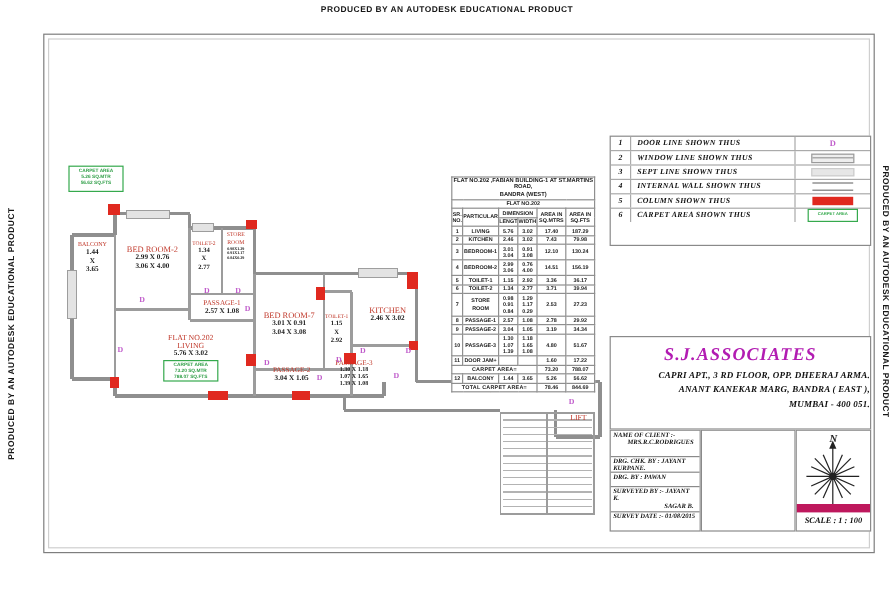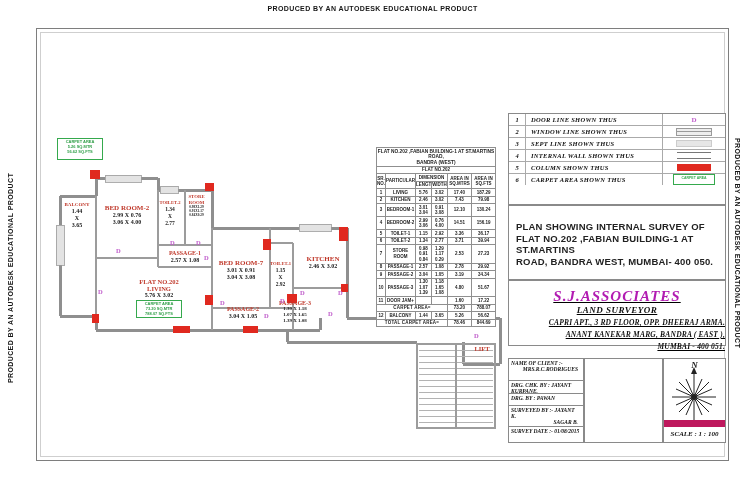--- a/index.html
+++ b/index.html
@@ -39,21 +39,21 @@
                font:italic bold 7px "Liberation Serif",serif;text-align:center;line-height:15px;color:#111;}
   .north-n{position:absolute;left:0;right:0;top:1px;text-align:center;font:italic bold 9px "Liberation Serif",serif;color:#222;}
   
   #area-table{position:absolute;left:376px;top:147px;width:120px;border-collapse:collapse;table-layout:fixed;background:#fff;}
   #area-table td,#area-table th{border:0.5px solid #8f8f8f;font:bold 4.5px "Liberation Sans",sans-serif;color:#222;
         text-align:center;padding:0.5px 0;line-height:5.5px;overflow:hidden;}
   #area-table .ttl{font-size:4.8px;}
   #area-table .sum{letter-spacing:.2px;}
   
   .room{position:absolute;text-align:center;line-height:7px;}
-  .rname{color:#c0392b;font-weight:bold;font-family:"Liberation Serif",serif;display:block;}
+  .rname{color:#c0392b;font-weight:normal;font-family:"Liberation Serif",serif;display:block;}
   .rdim{color:#1c1c1c;font-weight:bold;font-family:"Liberation Serif",serif;display:block;}
   .dmark{position:absolute;color:#c05ccb;font:bold 6.5px "Liberation Serif",serif;}
   .carpet-box{position:absolute;border:1px solid #35a94d;color:#2f9e47;font:bold 4px "Liberation Sans",sans-serif;
               line-height:4.8px;text-align:center;background:#fff;padding:1px 1px;box-sizing:border-box;}
   svg{position:absolute;left:0;top:0;}
 </style>
 </head>
 <body>
 
 <div id="canvas">
@@ -372,31 +372,23 @@
     </div>
     <div class="lrow" style="border-bottom:none;">
       <span class="lnum">6</span>
       <span class="llab">CARPET AREA  SHOWN THUS</span>
       <span class="lsym">
           <span class="sym-carpet">CARPET AREA</span>
         </span>
     </div>
   </div>
 
-  <div class="pbox" style="left:508px;top:205px;width:218px;height:75px;">
-    <div class="plan-title-text">
-      <span>PLAN SHOWING  INTERNAL  SURVEY  OF</span><br>
-      <span>FLAT NO.202 ,FABIAN  BUILDING-1 AT ST.MARTINS</span><br>
-      <span>ROAD, BANDRA WEST, MUMBAI- 400 050.</span>
-    </div>
-  </div>
-
-  <div class="pbox" style="left:508px;top:280px;width:218px;height:66px;text-decoration:underline;">
+
+  <div class="pbox" style="left:508px;top:280px;width:218px;height:78px;">
     <div class="sj-name">S.J.ASSOCIATES</div>
-    <div class="sj-role">LAND SURVEYOR</div>
     <div class="sj-addr">CAPRI APT., 3 RD FLOOR, OPP. DHEERAJ ARMA.</div>
     <div class="sj-addr">ANANT KANEKAR MARG, BANDRA ( EAST ),</div>
     <div class="sj-addr">MUMBAI - 400 051.</div>
   </div>
 
   <div class="pbox" style="left:508px;top:358px;width:76px;height:85px;">
     <div class="crow" style="height:22px;">
       <div>NAME OF CLIENT :-</div>
       <div class="cval">MRS.R.C.RODRIGUES</div>
     </div>

